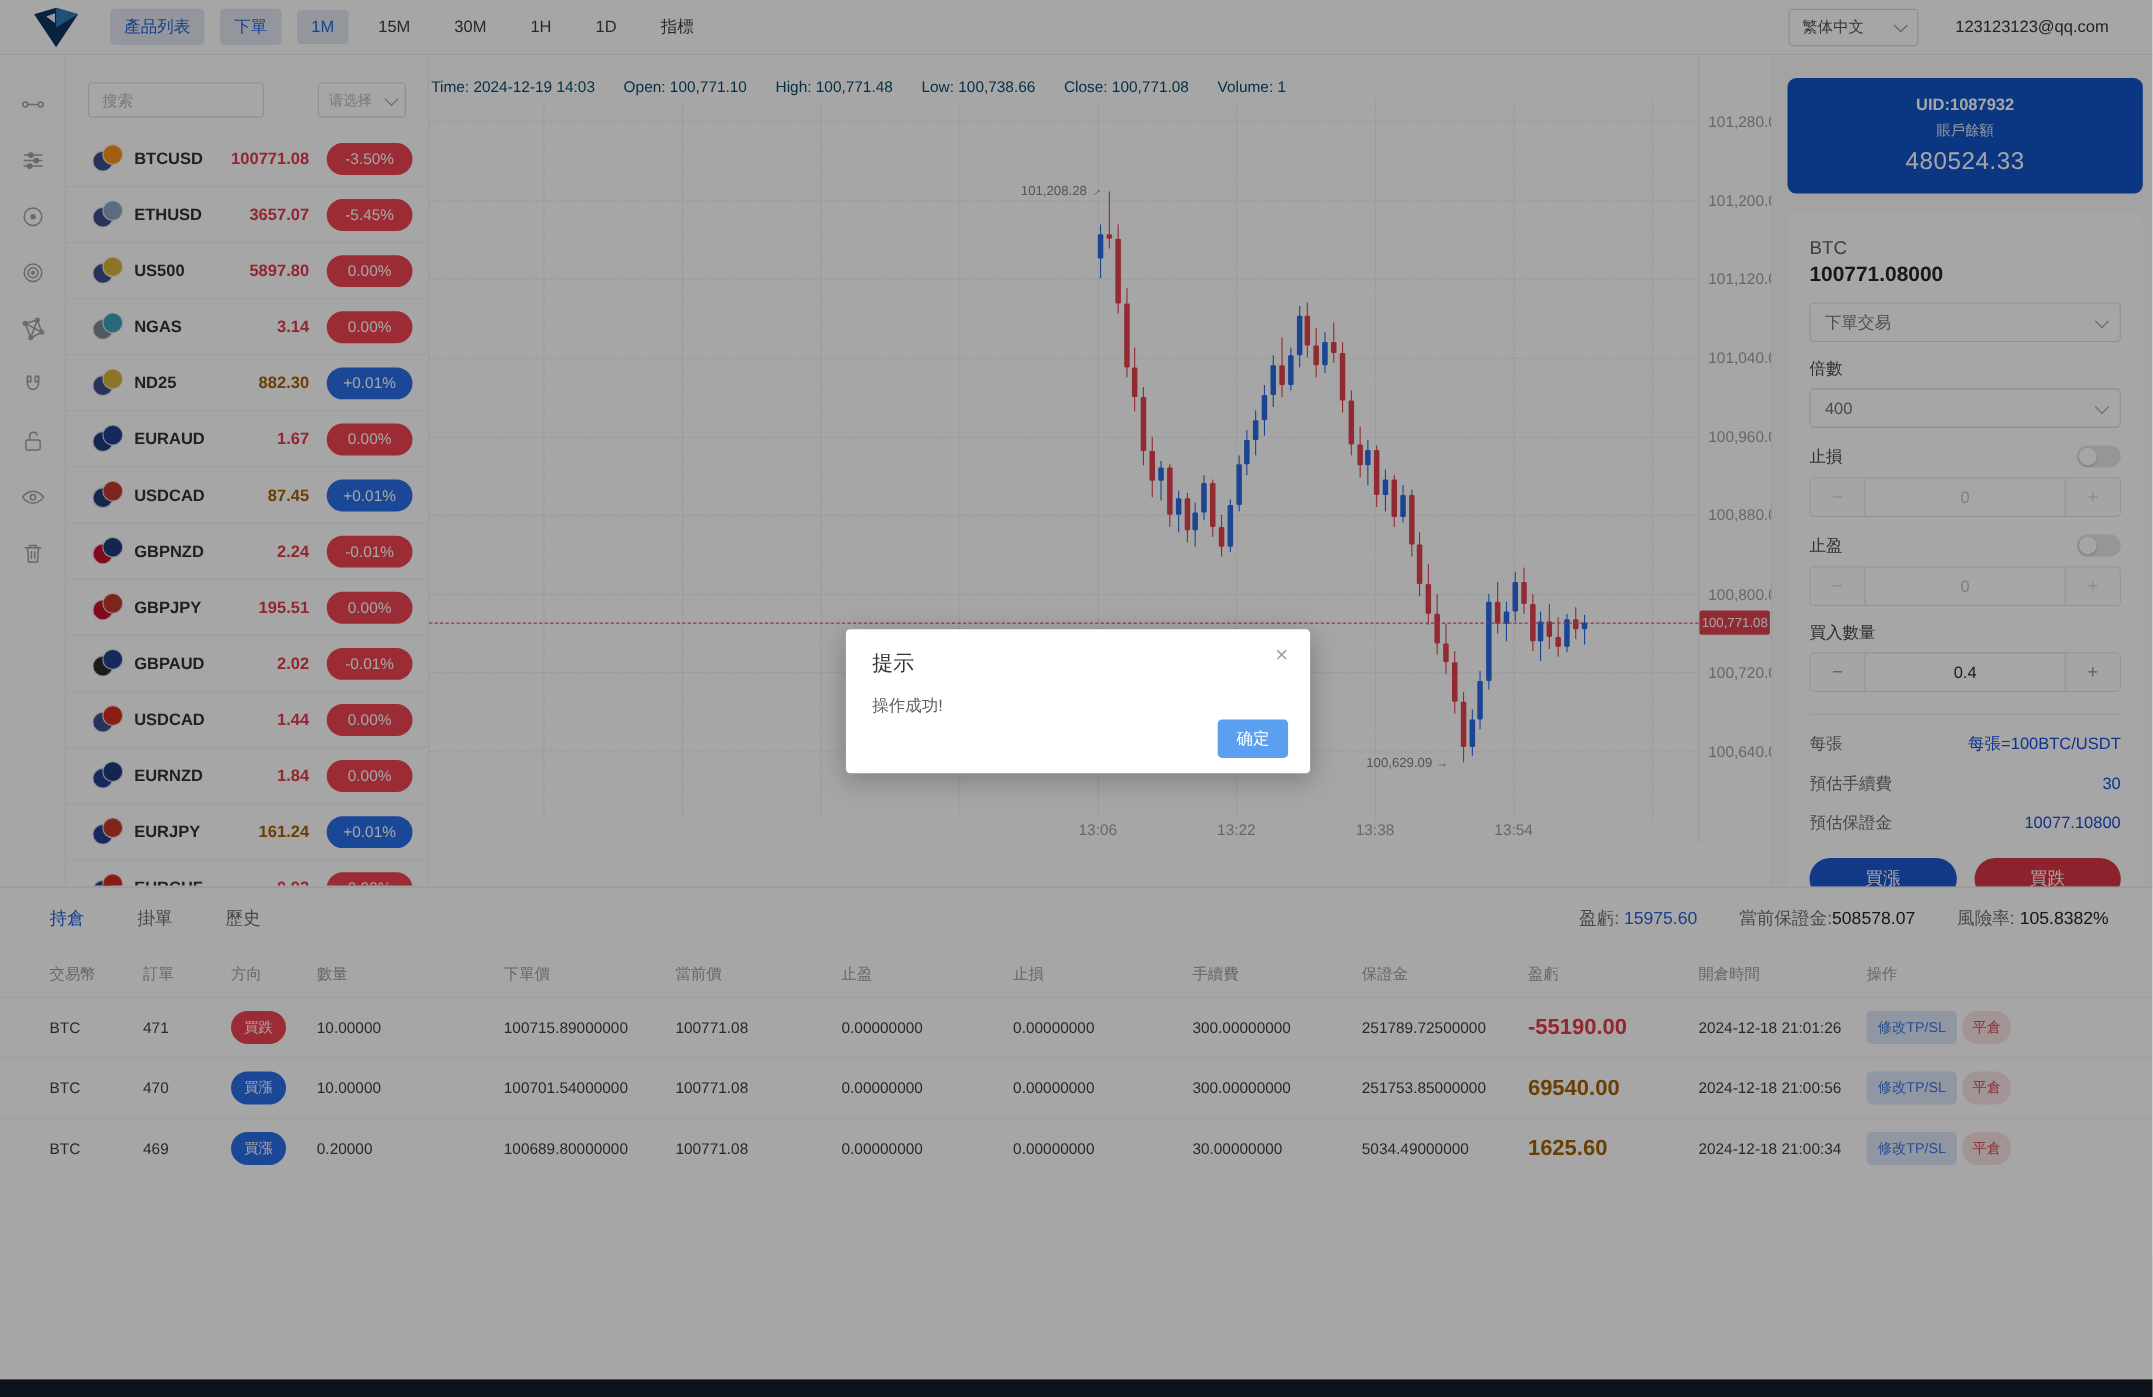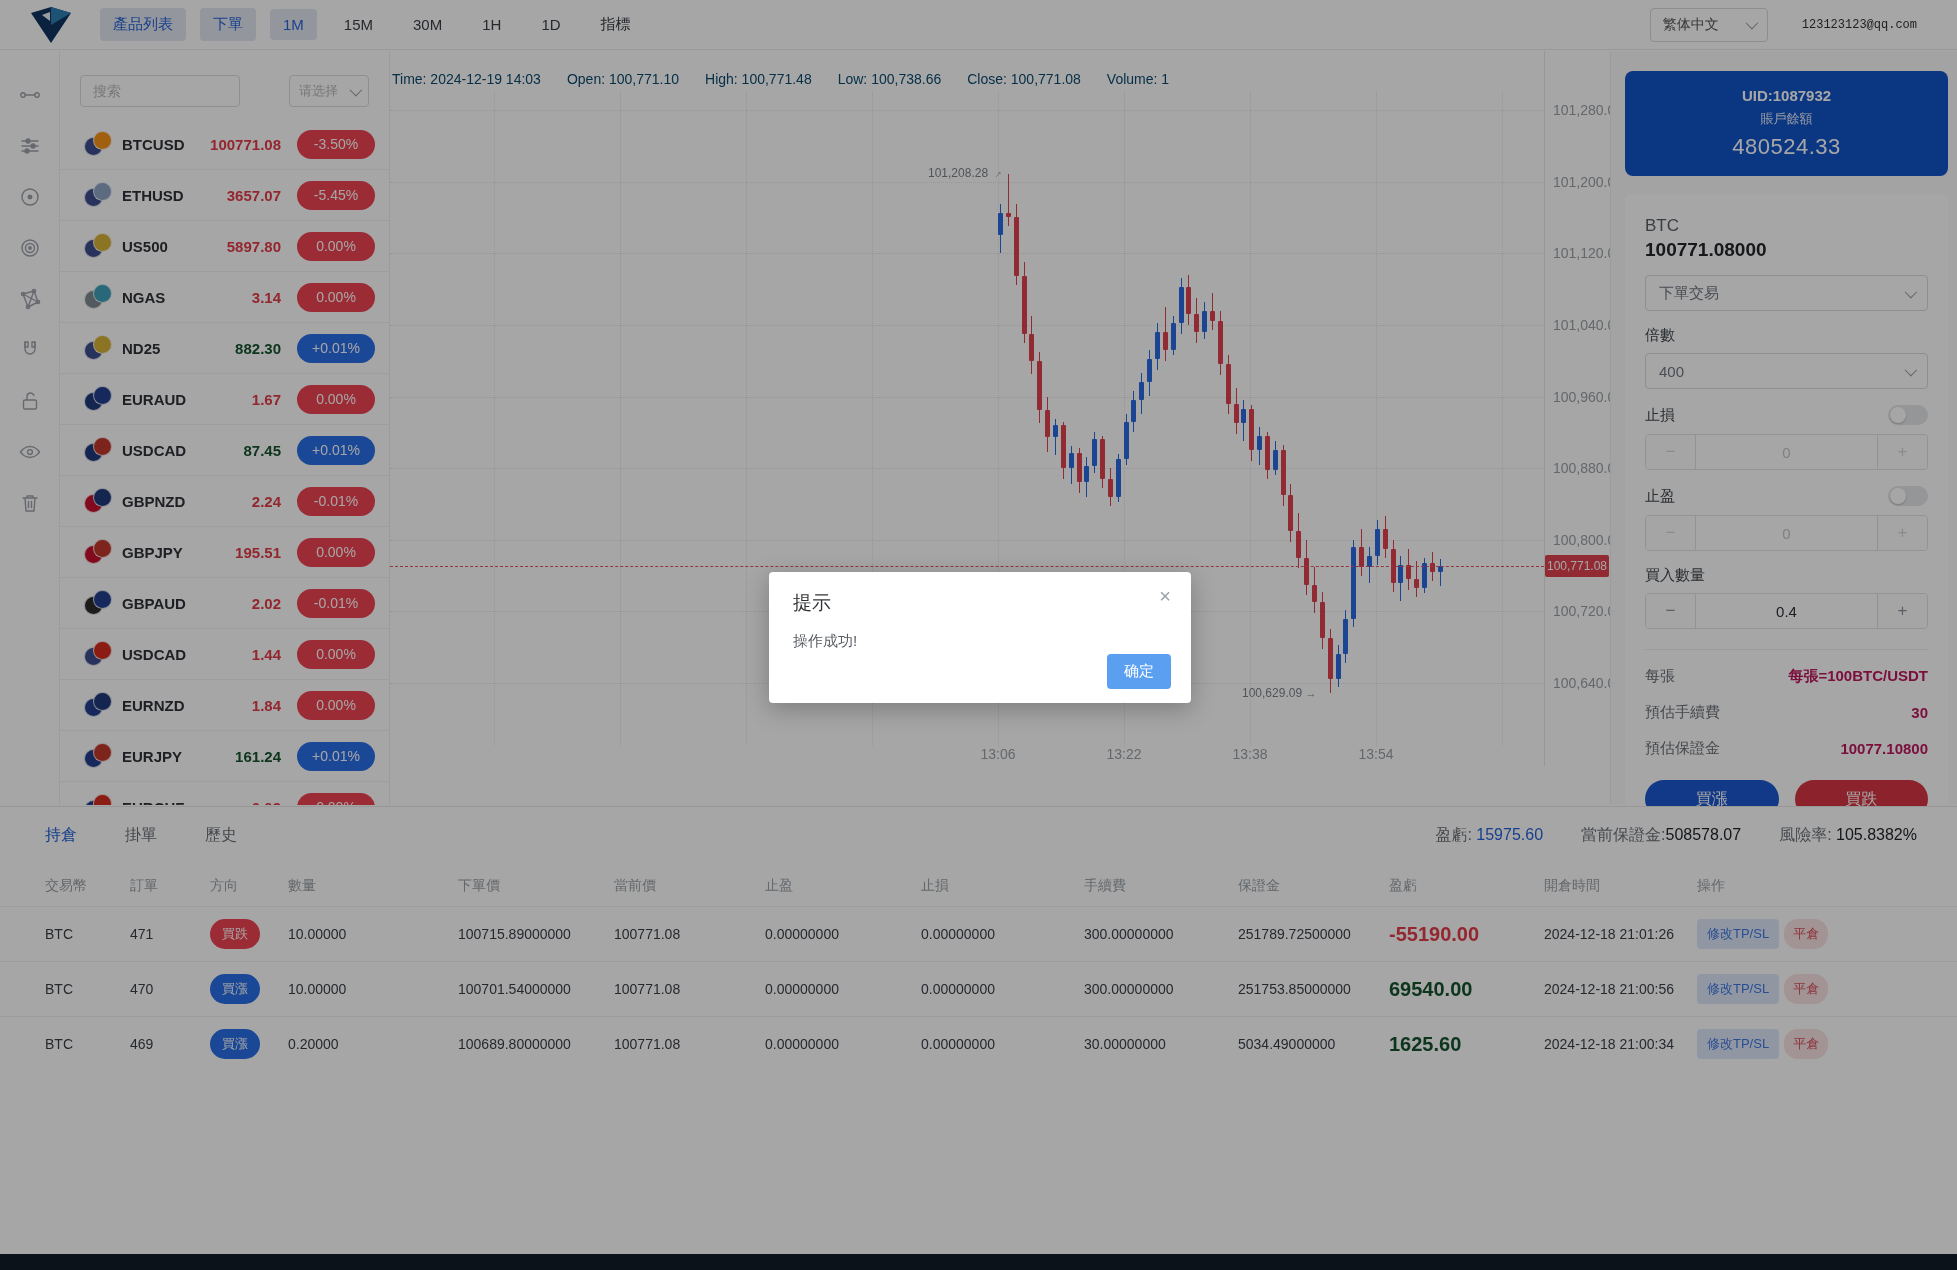--- a/index.html
+++ b/index.html
@@ -10,42 +10,42 @@
   
   .topbar { position:absolute; left:0; top:0; width:1957px; height:50px; background:#fff; border-bottom:1px solid #ececec; display:flex; align-items:center; }
   .logo { width:46px; height:40px; margin-left:28px; position:relative; }
   .logo svg { width:46px; height:40px; }
   .tabs { display:flex; align-items:center; gap:14px; margin-left:26px; }
   .tab { font-size:15px; color:#3a3f47; padding:7px 13px; border-radius:4px; cursor:pointer; white-space:nowrap; }
   .tab.active { background:#e2e7f0; color:#2765d8; }
   .topbar-right { margin-left:auto; display:flex; align-items:center; gap:34px; margin-right:40px; }
   .lang-select { width:118px; height:34px; border:1px solid #d9d9d9; border-radius:4px; display:flex; align-items:center; justify-content:space-between; padding:0 12px; color:#555; font-size:14px; }
   .chev { width:9px; height:9px; border-right:1.5px solid #999; border-bottom:1.5px solid #999; transform:rotate(45deg) translateY(-2px); }
-  .email { font-size:12px; color:#333;font-family:Liberation Mono, monospace; }
+  .email { font-size:15px; color:#333; }
 
   
   .rail { position:absolute; left:0; top:51px; width:60px; height:754px; background:#fff; border-right:1px solid #f0f0f0; display:flex; flex-direction:column; align-items:center; padding-top:32px; gap:27px; }
   .rail-icon { width:24px; height:24px; opacity:.75; cursor:pointer; }
   .rail-icon svg { width:24px; height:24px; stroke:#7d838d; fill:none; stroke-width:1.4; stroke-linecap:round; stroke-linejoin:round; }
 
   
   .watchlist { position:absolute; left:60px; top:51px; width:330px; height:754px; background:#fff; border-right:1px solid #f0f0f0; overflow:hidden; }
   .wl-controls { display:flex; align-items:center; justify-content:space-between; padding:24px 20px 12px 20px; }
   .search-input { width:160px; height:32px; border:1px solid #dcdcdc; border-radius:4px; padding:0 12px; font-size:14px; color:#333; outline:none; font-family:inherit; }
   .search-input::placeholder { color:#b9b9b9; }
   .wl-select { width:80px; height:32px; border:1px solid #dcdcdc; border-radius:4px; display:flex; align-items:center; justify-content:space-between; padding:0 9px; color:#b9b9b9; font-size:13px; }
   .wl-row { height:51px; display:flex; align-items:center; padding:0 14px 0 24px; border-bottom:1px solid #f3f3f3; cursor:pointer; }
   .pair-ico { position:relative; width:30px; height:26px; flex:0 0 30px; }
   .pair-ico i { position:absolute; width:19px; height:19px; border-radius:50%; border:1px solid rgba(255,255,255,.8); }
   .pair-ico i.b { left:0; top:6px; z-index:1; }
   .pair-ico i.a { left:9px; top:0; z-index:2; }
   .wl-sym { font-size:15px; font-weight:bold; color:#2e3238; margin-left:8px; }
   .wl-price { margin-left:auto; font-size:15px; font-weight:bold; }
   .wl-badge { width:78px; height:29px; border-radius:15px; color:#fff; font-size:14px; display:flex; align-items:center; justify-content:center; margin-left:16px; flex:0 0 78px; }
-  .dn { color:#e23b48; } .up { color:#14532d; }
+  .dn { color:#e23b48; } .up { color:#a16207; }
   .bg-dn { background:#ef4350; } .bg-up { background:#2a6ee8; }
 
   
   .chart { position:absolute; left:390px; top:51px; width:1220px; height:754px; background:#fff; overflow:hidden; }
   .ohlc { position:absolute; left:2px; top:20px; display:flex; gap:26px; font-size:14px; color:#0c4a6e; white-space:nowrap; }
   .gridh { position:absolute; left:0; width:1154px; border-top:1px dotted #e4e6ea; height:0; }
   .gridv { position:absolute; top:40px; height:655px; border-left:1px dotted #e4e6ea; width:0; }
   .axisline { position:absolute; left:1154px; top:0; height:715px; border-left:1px solid #e7e7e7; }
   .axis-price { position:absolute; left:1163px; font-size:14px; color:#9aa0a6; transform:translateY(-50%); }
   .time-label { position:absolute; top:695px; font-size:14px; color:#9aa0a6; transform:translateX(-50%); }
@@ -74,21 +74,21 @@
   .stepper { margin-top:9px; height:36px; border:1px solid #e2e2e2; border-radius:4px; display:flex; align-items:stretch; overflow:hidden; background:#fff; }
   .stepper .sbtn { width:50px; display:flex; align-items:center; justify-content:center; font-size:17px; color:#8d939b; background:#fdfdfd; }
   .stepper .sbtn:first-child { border-right:1px solid #e2e2e2; }
   .stepper .sbtn:last-child { border-left:1px solid #e2e2e2; }
   .stepper .sval { flex:1; display:flex; align-items:center; justify-content:center; font-size:15px; color:#2e3238; }
   .stepper.disabled .sval { color:#c3c6cb; }
   .stepper.disabled .sbtn { color:#d3d6da; }
   .op-divider { border-top:1px solid #efefef; margin-top:20px; }
   .info-row { display:flex; align-items:center; justify-content:space-between; margin-top:17px; font-size:15px; }
   .info-row .k { color:#6b7077; }
-  .info-row .v { color:#be185d; font-weight:bold; }
+  .info-row .v { color:#1d4ed8; font-weight:normal; }
   .op-btns { display:flex; gap:16px; margin-top:22px; }
   .btn-pill { flex:1; height:38px; border-radius:19px; border:none; color:#fff; font-size:16px; font-family:inherit; cursor:pointer; }
   .btn-up { background:#1c58d0; }
   .btn-dn { background:#d73644; }
 
   
   .bottom { position:absolute; left:0; top:806px; width:1957px; height:336px; background:#fff; border-top:1px solid #e9e9e9; }
   .bt-head { display:flex; align-items:center; padding:18px 40px 0 45px; }
   .bt-tab { font-size:16px; color:#6b7077; margin-right:48px; cursor:pointer; }
   .bt-tab.active { color:#2563d9; }

